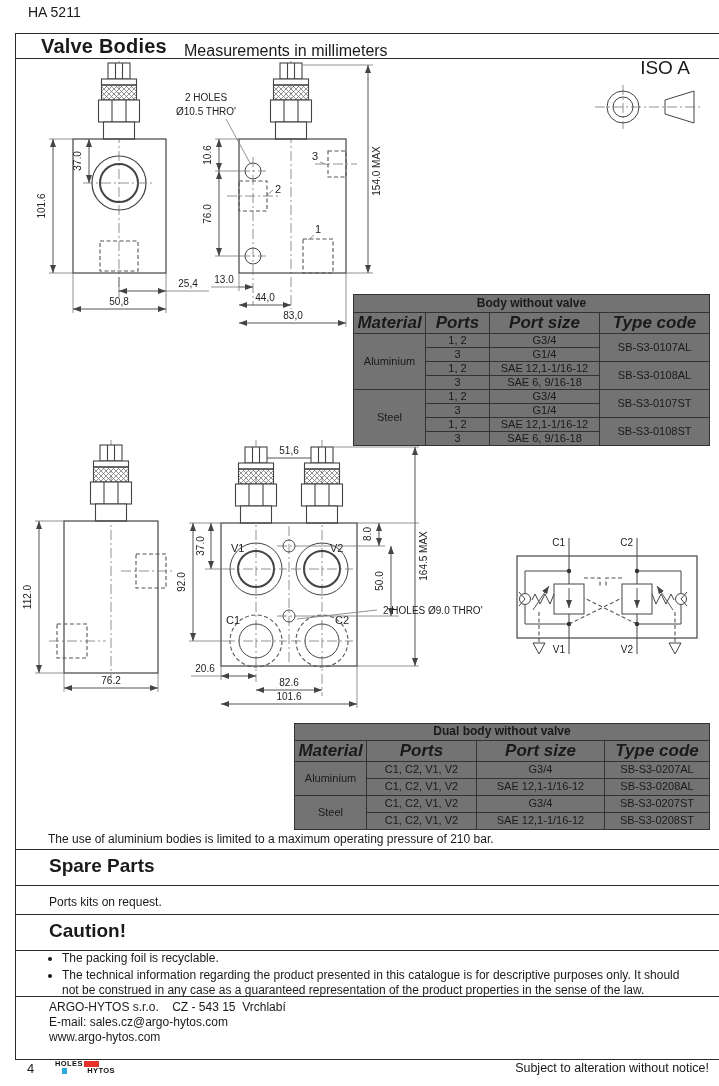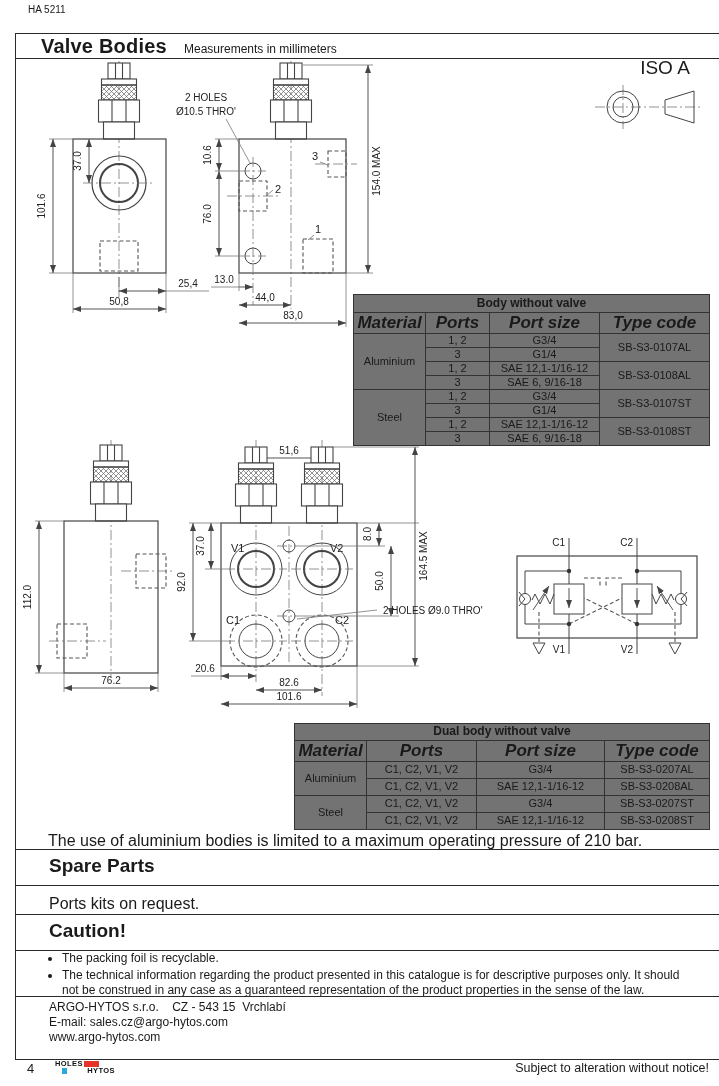--- a/index.html
+++ b/index.html
@@ -1,43 +1,43 @@
 <!DOCTYPE html>
 <html><head>
 <meta charset="utf-8">
 <style>
   html,body{margin:0;padding:0;background:#fff;}
   body{font-family:"Liberation Sans",sans-serif;color:#1a1a1a;}
   #page{position:relative;width:719px;height:1086px;background:#fff;overflow:hidden;}
   .abs{position:absolute;}
-  #doc-code{left:28px;top:4px;font-size:10px;}
+  #doc-code{left:28px;top:4px;font-size:14px;}
   #frame{left:15px;top:33px;width:693px;height:1025px;border:1.2px solid #2a2a2a;padding-left:36px;}
   #title-bar{left:0;top:0;width:100%;height:24px;border-bottom:1.2px solid #2a2a2a;}
   #page-title{left:25px;top:1px;font-size:20px;font-weight:bold;letter-spacing:.2px;}
-  #page-subtitle{left:168px;top:8px;font-size:12px;}
+  #page-subtitle{left:168px;top:8px;font-size:16px;}
   svg{position:absolute;overflow:visible;}
   svg text{font-family:"Liberation Sans",sans-serif;font-size:10px;fill:#222;}
   text.plbl{font-size:11px;}
   text.iso{font-size:19px;fill:#1a1a1a;}
   .solid{stroke:#444;stroke-width:1.2;fill:none;}
   .soft{stroke:#444;stroke-width:1;fill:none;}
   .thick{stroke:#444;stroke-width:2;fill:none;}
   .hid{stroke:#555;stroke-width:1.1;stroke-dasharray:4 2.5;fill:none;}
   .cl{stroke:#777;stroke-width:.8;stroke-dasharray:10 3 2 3;fill:none;}
   .ext{stroke:#777;stroke-width:.8;fill:none;}
   .dim{stroke:#555;stroke-width:1;fill:none;marker-start:url(#arr);marker-end:url(#arr);}
   .dim1{stroke:#555;stroke-width:1;fill:none;marker-end:url(#arr);}
   table.spec{border-collapse:collapse;table-layout:fixed;font-size:11px;background:#737373;}
   table.spec td{border:1px solid #333;text-align:center;padding:0 2px;height:13px;line-height:1.15;overflow:hidden;}
   table.spec .t-title td{font-weight:bold;font-size:12px;height:17px;}
   table.spec .t-head td{font-weight:bold;font-size:17px;height:17px;font-style:italic;}
   #table2 td{height:16px;}
   .bar{left:0;width:100%;height:35px;border-top:1.2px solid #2a2a2a;border-bottom:1.2px solid #2a2a2a;}
   .bar .bar-title{position:absolute;left:33px;top:5px;font-size:19px;font-weight:bold;}
-  .note-text{font-size:16px;}
+  .note-text{font-size:12px;}
   #caution-list{left:30px;top:917px;width:650px;}
   #caution-list ul{margin:0;padding-left:16px;font-size:12px;line-height:1.27;}
   #caution-list li{margin-bottom:2px;}
   #contact-box{left:0;top:962px;width:100%;height:62px;border-top:1.2px solid #2a2a2a;padding-top:3px;box-sizing:border-box;}
   .contact-line{position:relative;display:block;margin-left:33px;font-size:12px;line-height:14.8px;white-space:pre;}
   #page-num{left:27px;top:1061px;font-size:13px;}
   #footer-note{right:10px;top:1061px;font-size:12.5px;}
   #logo{left:55px;top:1060px;width:60px;font-weight:bold;font-size:7.5px;line-height:7px;letter-spacing:.4px;color:#111;}
   #logo .lrow{display:flex;align-items:center;height:7px;}
   #logo .red{display:inline-block;width:15px;height:6px;margin-left:1px;}

